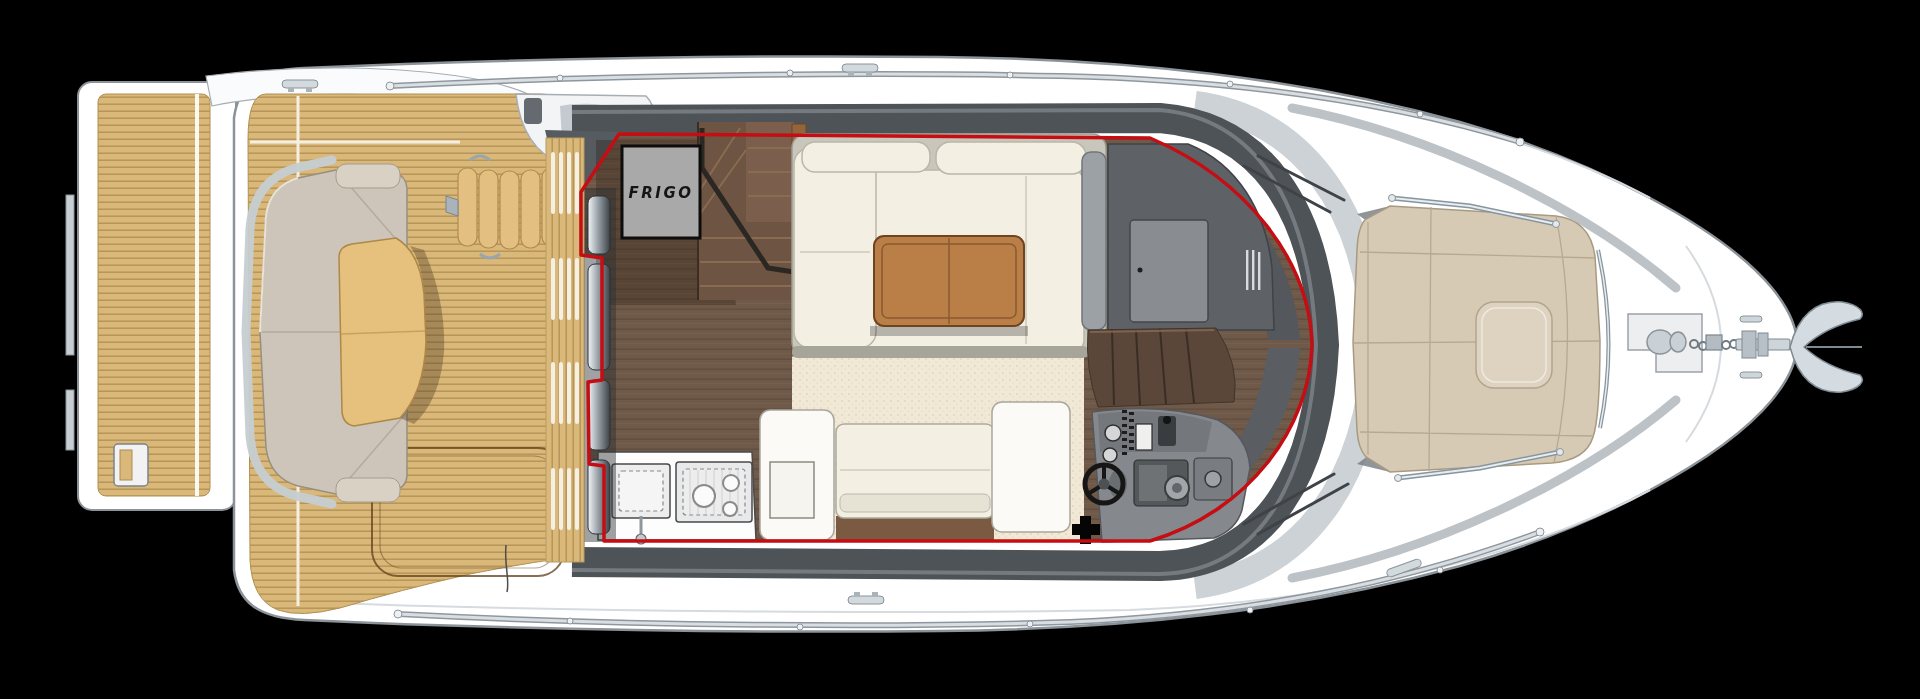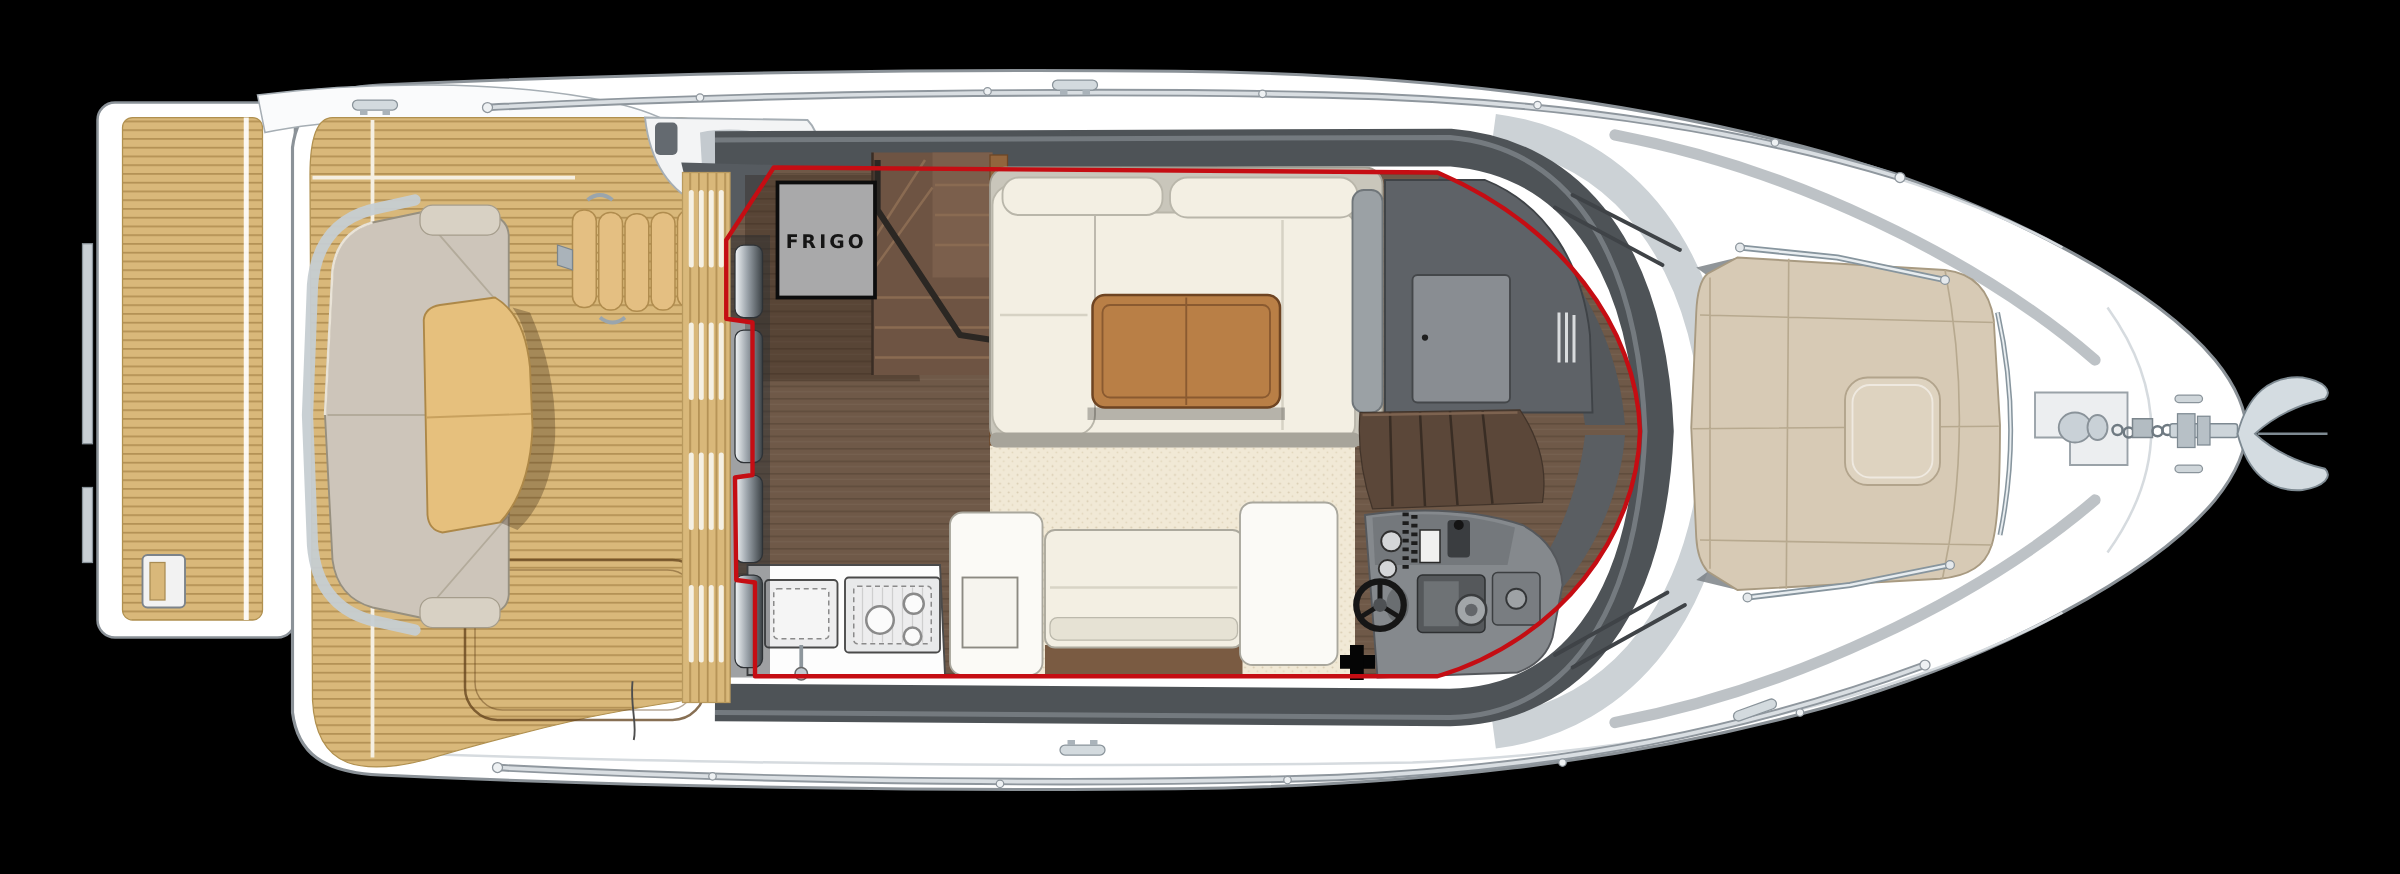--- a/index.html
+++ b/index.html
@@ -4,21 +4,21 @@
 <style>
   :root{
     --background:#000000; --hull-white:#ffffff; --deck-band-dark:#4e5357;
     --windshield-silver:#ccd2d6; --salon-outline-red:#c50d13; --teak:#d9b87a;
     --cockpit-cushion:#cdc5ba; --cockpit-table:#e6c07d; --salon-wood:#6f5948;
     --carpet:#f1e9d6; --sofa-white:#f3efe3; --salon-table-wood:#b97f46;
     --frigo-gray:#a9a9aa; --cabinet-gray:#5e6267; --stair-brown:#6e5443;
     --sunpad-beige:#d7cab5; --helm-gray:#85898d; --anchor-metal:#d4dce1;
   }
   html,body{margin:0;padding:0;background:var(--background);}
-  .stage{position:relative;width:1920px;height:699px;overflow:hidden;background:var(--background);}
+  .stage{position:relative;width:1920px;height:699px;overflow:hidden;background:var(--background);font-style:italic;}
   svg{display:block;}
   text{font-family:"DejaVu Sans","Liberation Sans",sans-serif;}
   .frigo-text{font-size:15px;font-weight:bold;letter-spacing:2.5px;fill:#151515;}
 </style>
 </head>
 <body>
 
 <div class="stage">
 <svg width="1920" height="699" viewBox="0 0 1920 699">
   <defs>

